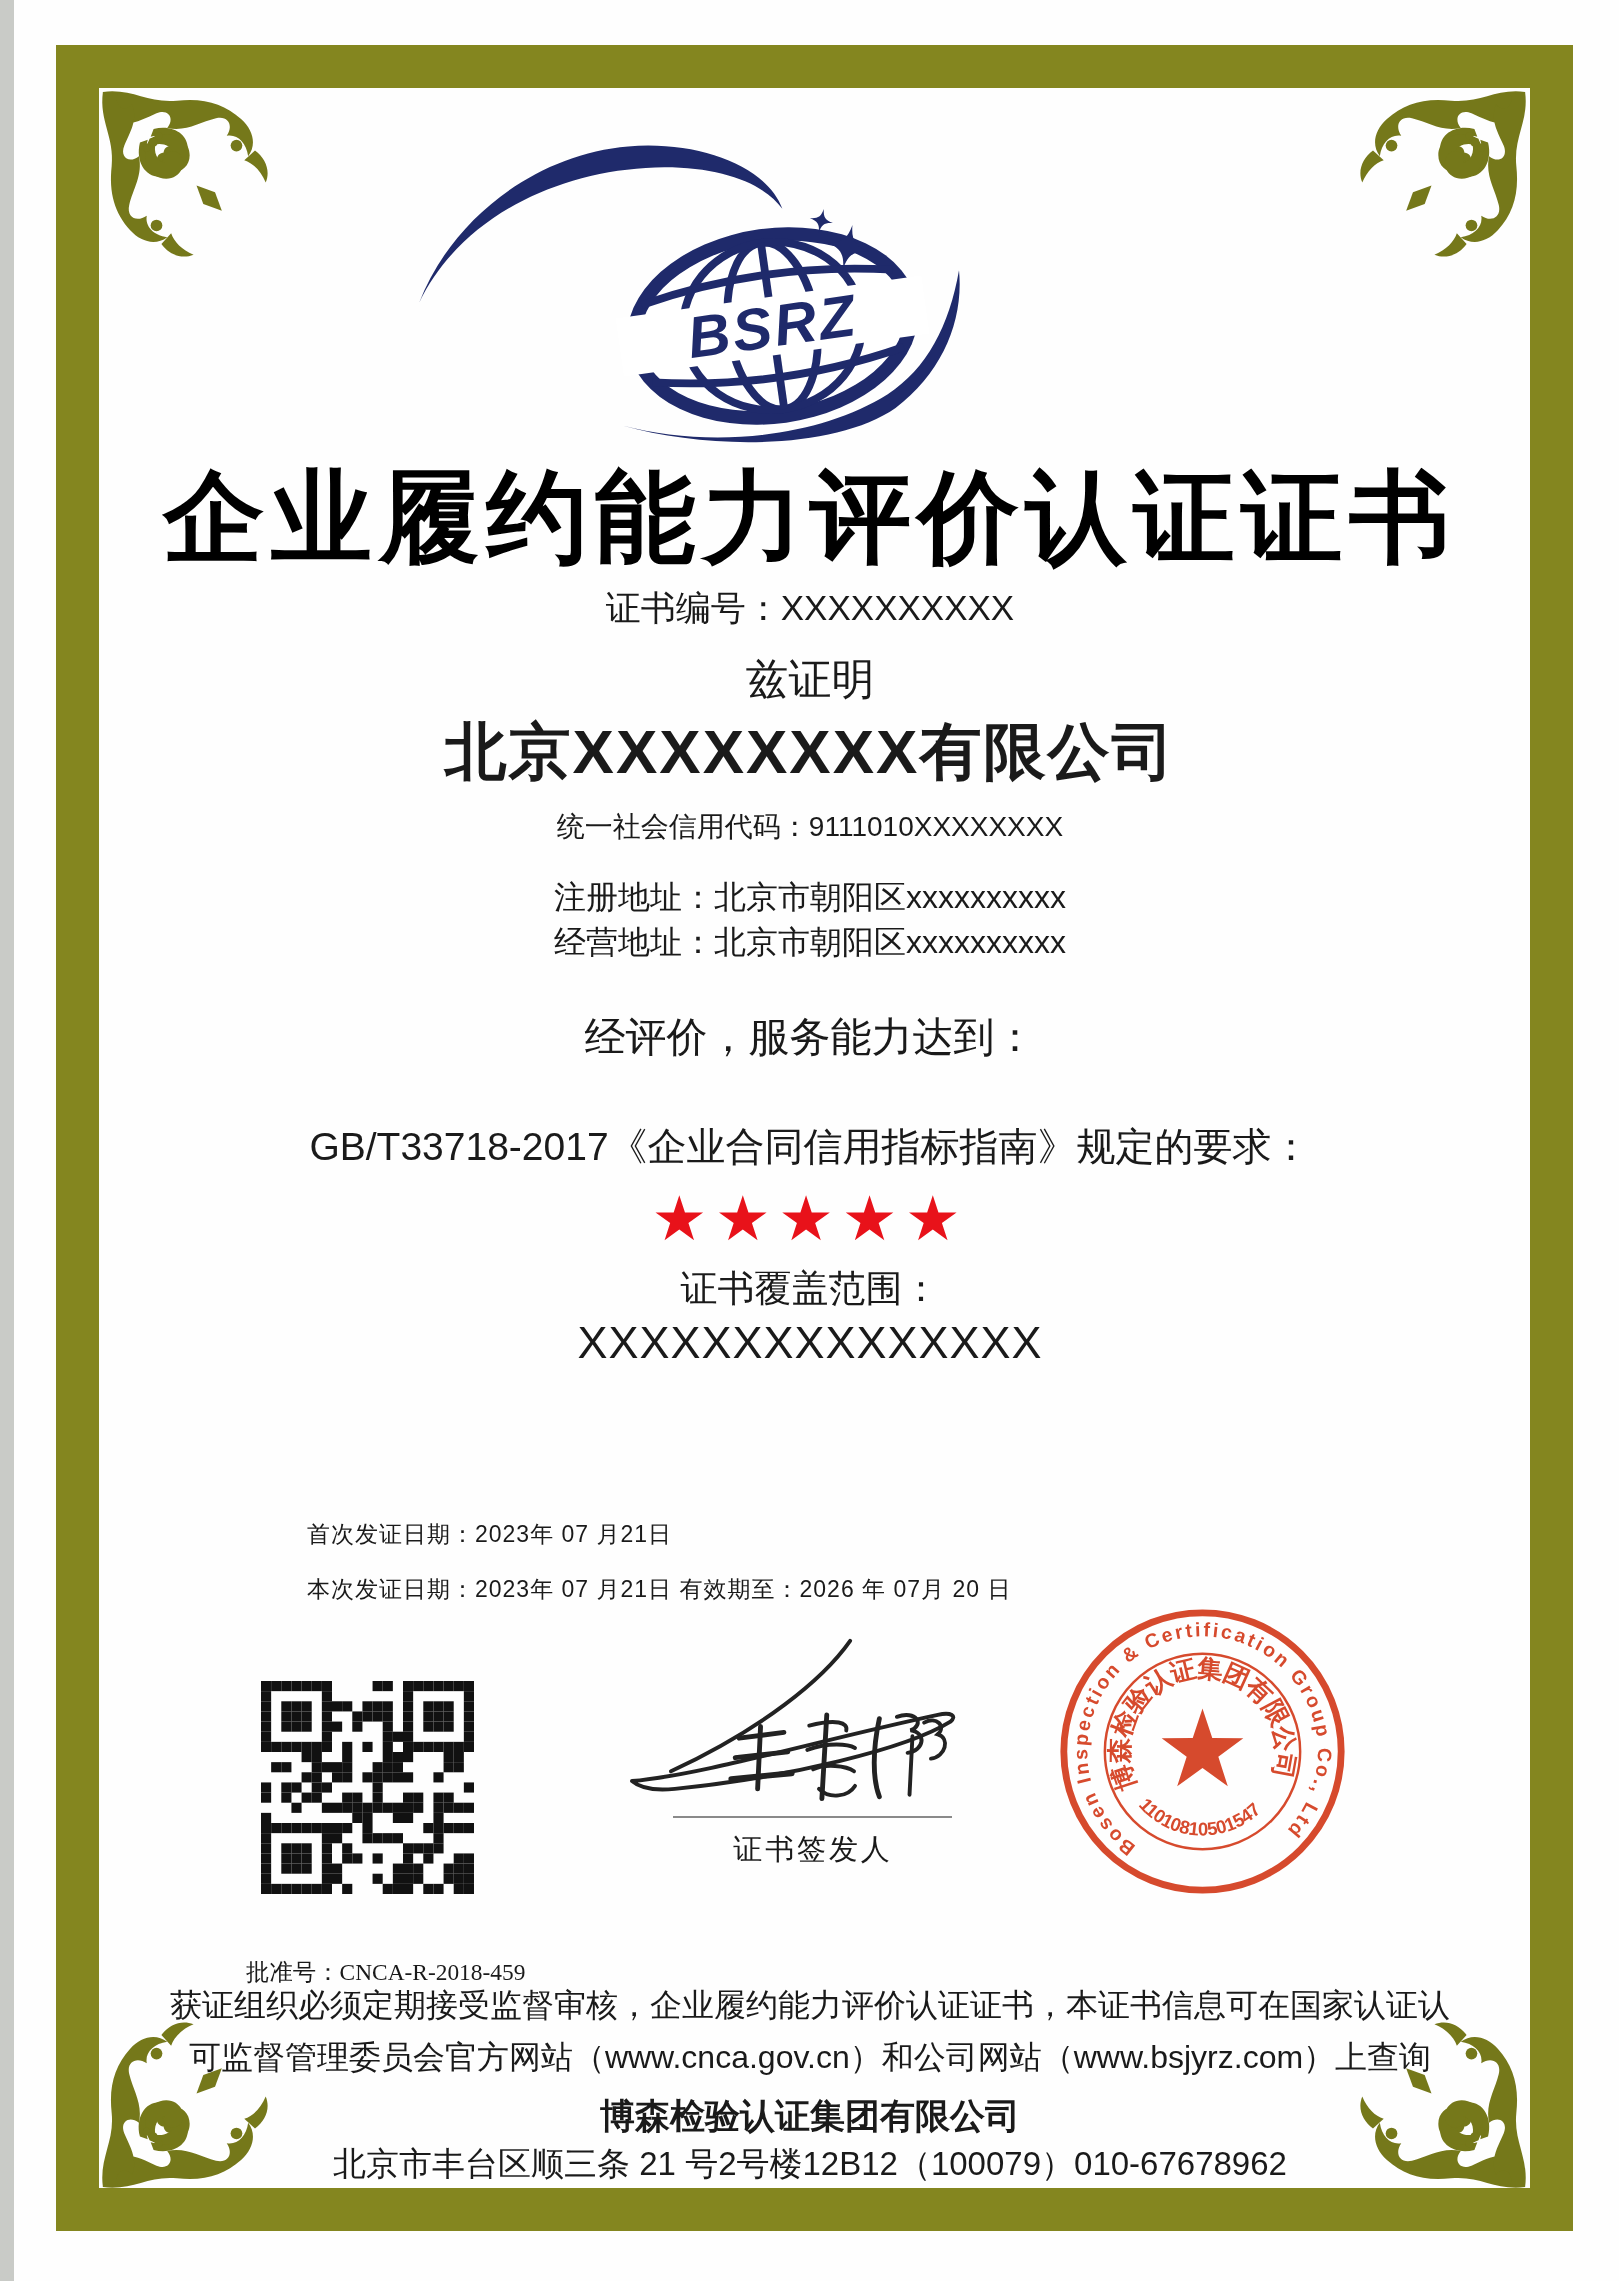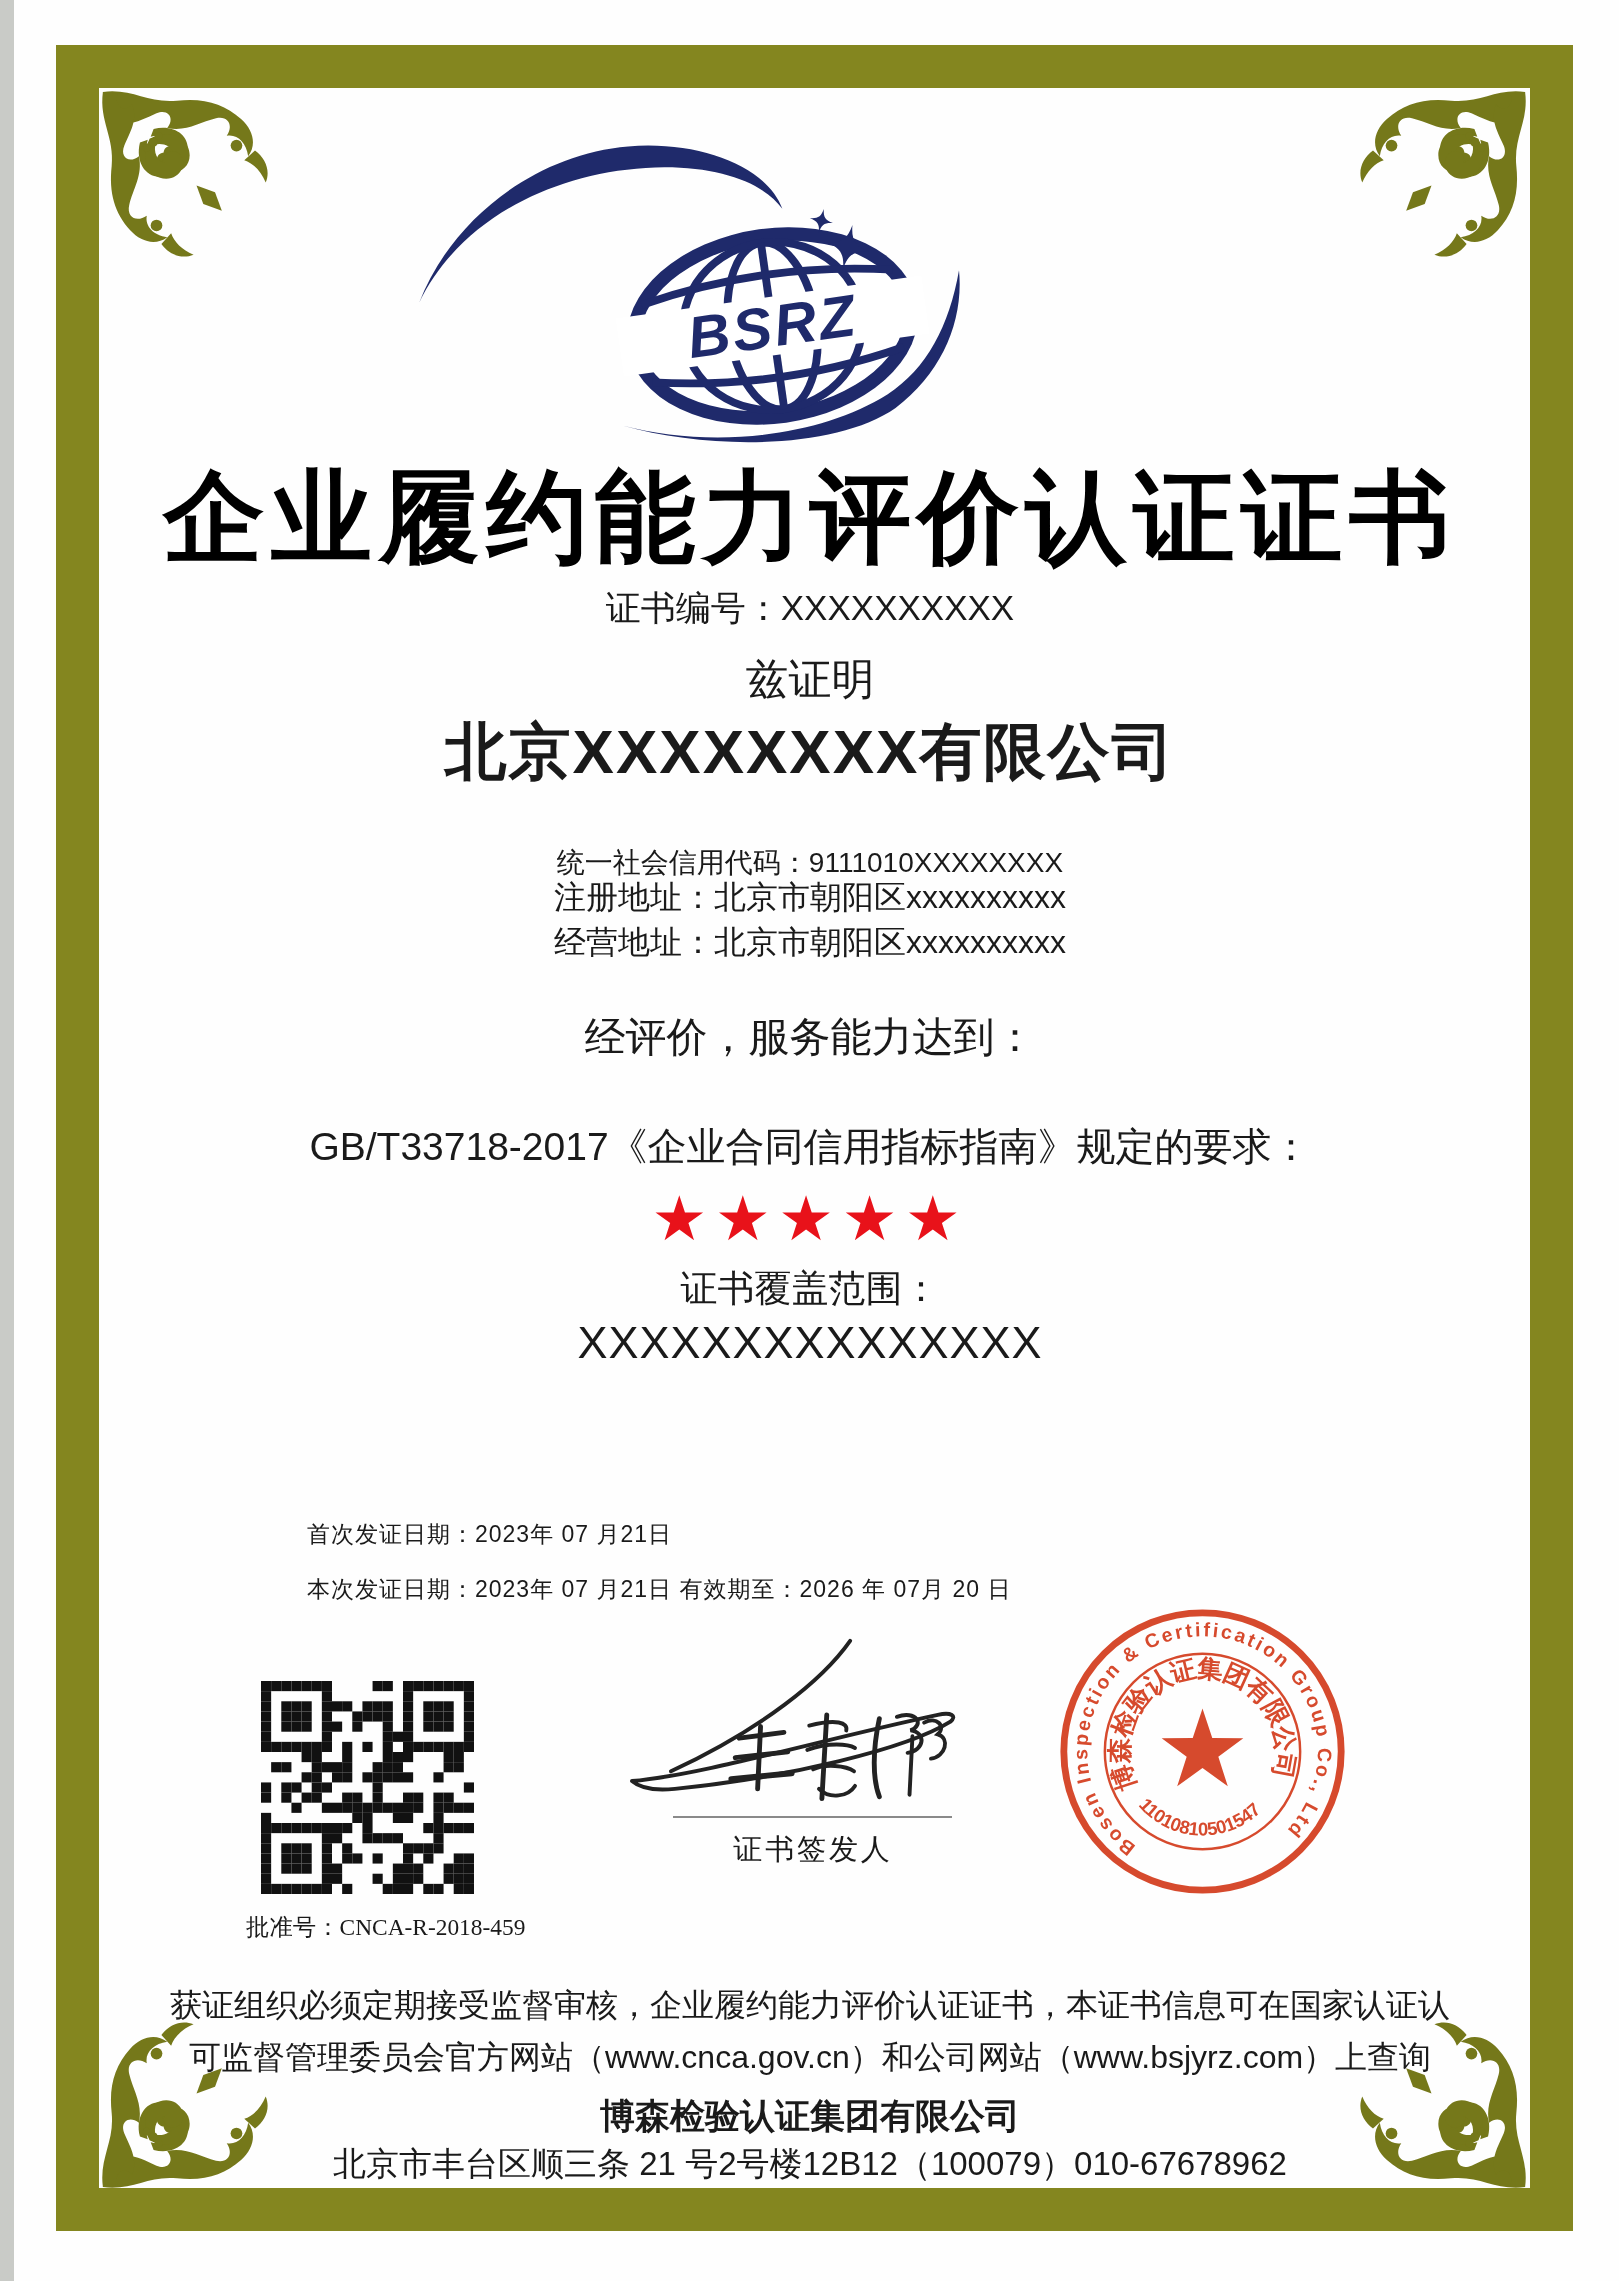--- a/index.html
+++ b/index.html
@@ -32,37 +32,37 @@
   .corner.bl{left:99px;top:1996px;transform:scaleY(-1);}
   .corner.br{left:1334px;top:1996px;transform:scale(-1,-1);}
 
   .logo{position:absolute;left:390px;top:119px;width:610px;height:332px;}
 
   .t{position:absolute;left:0;width:100%;text-align:center;white-space:nowrap;}
   .title{top:451px;font-size:101px;font-weight:900;letter-spacing:6.8px;color:#000;}
   .certno{top:585px;font-size:35px;}
   .hereby{top:651px;font-size:43px;}
   .company{top:710px;font-size:62px;font-weight:600;letter-spacing:2px;}
-  .credit{top:844px;font-size:28px;}
+  .credit{top:808px;font-size:28px;}
   .regaddr{top:876px;font-size:32px;}
   .bizaddr{top:921px;font-size:32px;}
   .evalintro{top:1010px;font-size:41px;}
   .std1{top:1065px;font-size:39px;}
   .std2{top:1120px;font-size:39px;}
   .stars{top:1182px;font-size:62px;color:var(--starRed);letter-spacing:7.8px;}
   .scopelabel{top:1264px;font-size:37px;}
   .scopevalue{top:1317px;font-size:45px;letter-spacing:1px;text-align:center;}
 
   .dateline{position:absolute;left:307px;white-space:nowrap;font-size:23px;letter-spacing:1px;}
   .date1{top:1519px;}
   .date2{top:1574px;}
 
   .qr{position:absolute;left:261px;top:1681px;width:213px;height:213px;}
   .qr svg{width:213px;height:213px;display:block;fill:#111;}
-  .approval{position:absolute;left:246px;top:1911px;width:273px;text-align:center;
+  .approval{position:absolute;left:246px;top:1956px;width:273px;text-align:center;
     font-family:"Liberation Serif","DejaVu Serif",serif;font-size:23.4px;white-space:nowrap;}
 
   .signature{position:absolute;left:614px;top:1635px;width:371px;height:185px;}
   .sigline{position:absolute;left:673px;top:1816px;width:279px;height:2px;background:#8a8a8a;}
   .signer{position:absolute;left:685px;top:1830px;width:256px;text-align:center;font-size:29px;letter-spacing:2.9px;}
 
   .stamp{position:absolute;left:1056px;top:1605px;width:293px;height:293px;opacity:0.93;}
 
   .fnote1{top:1984px;font-size:32px;}
   .fnote2{top:2036px;font-size:32px;}

